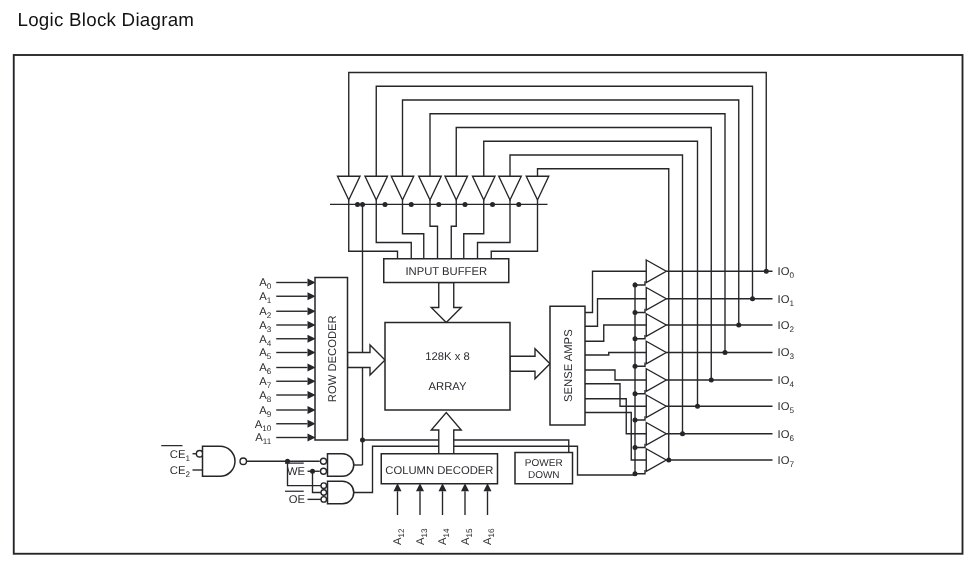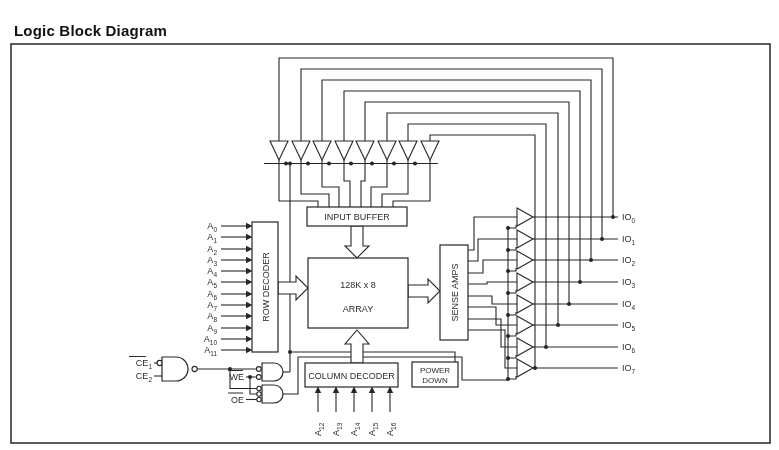--- a/index.html
+++ b/index.html
@@ -3,22 +3,22 @@
 <meta charset="utf-8">
 <style>
   :root{
     --line:#26262a;
     --text:#2b2b30;
     --bg:#ffffff;
   }
   html,body{margin:0;padding:0;background:var(--bg);}
   .page{position:relative;width:779px;height:450px;background:var(--bg);
         font-family:"Liberation Sans", sans-serif;}
-  .title{position:absolute;left:14px;top:8px;font-size:15px;font-weight:bold;
-         color:#121212;letter-spacing:.2px;margin-top:14px;}
+  .title{position:absolute;left:14px;top:8px;font-size:15px;font-weight:normal;
+         color:#121212;letter-spacing:.2px;}
   svg{position:absolute;left:0;top:0;}
   .wire{stroke:var(--line);stroke-width:1.1;fill:none;}
   .blk{stroke:var(--line);stroke-width:1.2;fill:#ffffff;}
   .dot{fill:var(--line);stroke:none;}
   .bub{stroke:var(--line);stroke-width:1.1;fill:#ffffff;}
   .ah{fill:var(--line);stroke:none;}
   .harrow{stroke:var(--line);stroke-width:1.1;fill:#ffffff;}
   text{fill:var(--text);font-family:"Liberation Sans", sans-serif;}
   .lbl{font-size:9px;}
   .sig{font-size:9px;}

